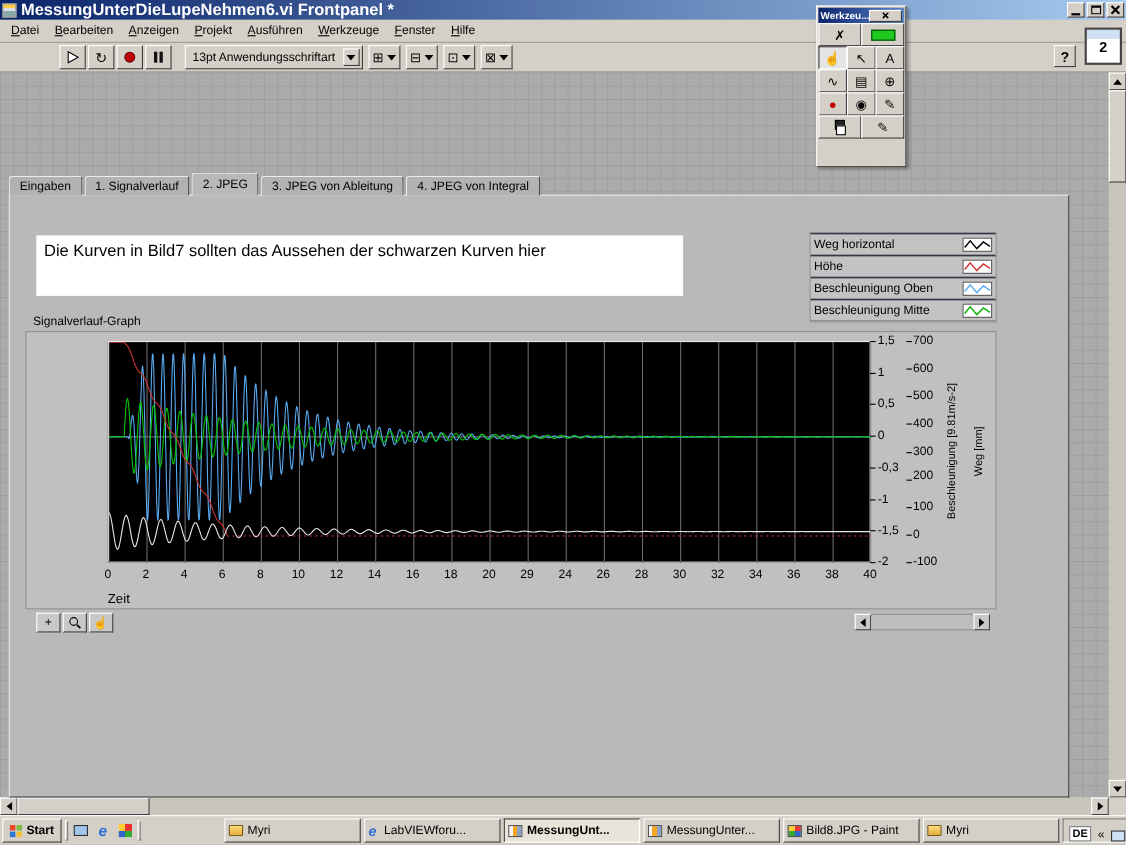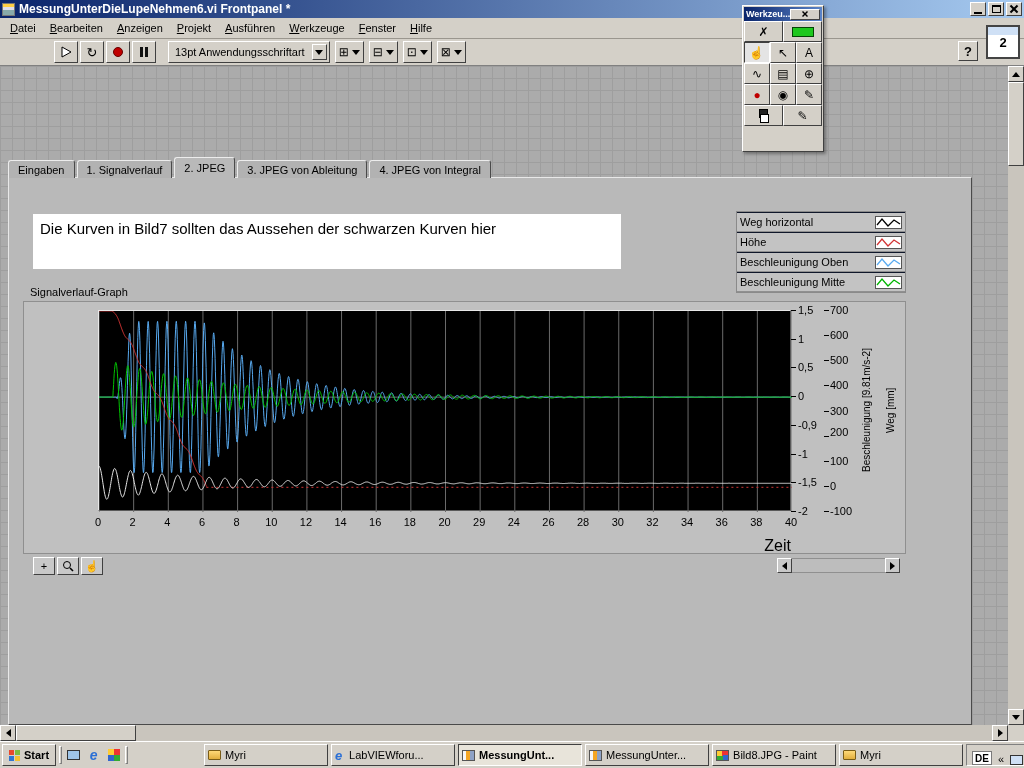--- a/index.html
+++ b/index.html
@@ -2,21 +2,21 @@
 <html><head>
 <meta charset="utf-8">
 <style>
   *{box-sizing:border-box;margin:0;padding:0}
   body{background:#555}
   #root{position:relative;width:1024px;height:768px;background:#d4d0c8;font-family:"Liberation Sans",sans-serif;overflow:hidden;color:#000}
 
   
   .titlebar{position:absolute;left:0;top:0;width:1024px;height:18px;background:linear-gradient(90deg,#0a246a,#a6caf0);display:flex;align-items:center;padding:0 2px}
   .titleicon{width:13px;height:13px;background:#fff;border:1px solid #777;background-image:linear-gradient(180deg,#ffce44 3px,#dde 3px,#dde 6px,#8aa 6px)}
-  .title-text{color:#fff;font-size:12px;font-weight:bold;margin-left:4px;flex:1;white-space:nowrap;overflow:hidden}
+  .title-text{color:#fff;font-size:15px;font-weight:bold;margin-left:4px;flex:1;white-space:nowrap;overflow:hidden}
   .winbtn{width:16px;height:14px;background:#d4d0c8;border:1px solid;border-color:#fff #404040 #404040 #fff;margin-left:2px;display:flex;align-items:center;justify-content:center;flex:none}
   .ic-min{width:8px;height:2px;background:#000;margin-top:7px}
   .ic-max{width:9px;height:8px;border:1px solid #000;border-top-width:2px}
   .ic-close{position:relative;width:8px;height:8px}
   .ic-close::before,.ic-close::after{content:"";position:absolute;left:3px;top:-1px;width:2px;height:10px;background:#000}
   .ic-close::before{transform:rotate(45deg)}.ic-close::after{transform:rotate(-45deg)}
 
   
   .menubar{position:absolute;left:0;top:18px;width:1024px;height:21px;background:#d4d0c8;border-bottom:1px solid #9a968e;display:flex;align-items:center;font-size:11px;padding-left:3px}
   .menu-item{padding:3px 7px;cursor:default}
@@ -48,21 +48,21 @@
   .legend{position:absolute;left:736px;top:211px;width:170px;z-index:2;border:1px solid #8a8a8a}
   .lgrow{height:20px;background:#c3c3c3;border-top:1px solid #0f172a;border-bottom:1px solid #909090;display:flex;align-items:center;justify-content:space-between;padding:0 3px;font-size:11px}
   .lgsample{width:27px;height:13px;background:#fff;border:1px solid #555;display:flex;align-items:center;justify-content:center}
 
   .graphlabel{position:absolute;left:30px;top:286px;font-size:11px;z-index:2}
   .grapharea{position:absolute;left:23px;top:301px;width:883px;height:253px;background:#c0c0c0;border:1px solid #8f8f8f;z-index:2}
   .plot{position:absolute;left:74px;top:8px;width:693px;height:201px;background:#000;border:1px solid;border-color:#e8e8e8 #5a5a5a #5a5a5a #e8e8e8}
   .xtick{position:absolute;font-size:11px;transform:translateX(-50%)}
   .ytick{position:absolute;font-size:11px;width:30px;white-space:nowrap}
   .ydash{position:absolute;width:5px;height:1px;background:#000}
-  .zeit{position:absolute;left:74px;top:235px;width:693px;text-align:right;font-size:16px}
+  .zeit{position:absolute;left:74px;top:235px;width:693px;text-align:left;font-size:12px}
   .rot{position:absolute;top:8px;height:201px;width:16px;display:flex;align-items:center;justify-content:center;writing-mode:vertical-rl;transform:rotate(180deg);font-size:10px;white-space:nowrap}
 
   .gtools{position:absolute;left:33px;top:557px;display:flex;gap:2px;z-index:2}
   .gtool{width:22px;height:18px;background:#c8c8c8;border:1px solid;border-color:#fff #404040 #404040 #fff;display:flex;align-items:center;justify-content:center;font-size:11px}
   .gscroll{position:absolute;left:777px;top:558px;width:123px;height:15px;display:flex;z-index:2}
   .gsbtn{width:15px;height:15px;background:#c8c8c8;border:1px solid;border-color:#fff #404040 #404040 #fff;display:flex;align-items:center;justify-content:center;flex:none}
   .gstrack{flex:1;background:#bdbdbd;border:1px solid #909090;border-right:none;border-left:none}
 
   
   .twin{position:absolute;left:742px;top:5px;width:82px;height:147px;background:#d4d0c8;border:1px solid;border-color:#fff #404040 #404040 #fff;z-index:40;box-shadow:2px 2px 3px rgba(0,0,0,.35);padding:1px}
@@ -291,21 +291,21 @@
       <div class="xtick" style="left: 767px; top: 214px;">40</div>
       <div class="ydash" style="left: 767px; top: 8px;"></div>
       <div class="ytick" style="left: 774px; top: 2px;">1,5</div>
       <div class="ydash" style="left: 767px; top: 36.7143px;"></div>
       <div class="ytick" style="left: 774px; top: 30.7143px;">1</div>
       <div class="ydash" style="left: 767px; top: 65.4286px;"></div>
       <div class="ytick" style="left: 774px; top: 59.4286px;">0,5</div>
       <div class="ydash" style="left: 767px; top: 94.1429px;"></div>
       <div class="ytick" style="left: 774px; top: 88.1429px;">0</div>
       <div class="ydash" style="left: 767px; top: 122.857px;"></div>
-      <div class="ytick" style="left: 774px; top: 116.857px;">-0,9</div>
+      <div class="ytick" style="left: 774px; top: 116.857px;">-0,3</div>
       <div class="ydash" style="left: 767px; top: 151.571px;"></div>
       <div class="ytick" style="left: 774px; top: 145.571px;">-1</div>
       <div class="ydash" style="left: 767px; top: 180.286px;"></div>
       <div class="ytick" style="left: 774px; top: 174.286px;">-1,5</div>
       <div class="ydash" style="left: 767px; top: 209px;"></div>
       <div class="ytick" style="left: 774px; top: 203px;">-2</div>
       <div class="ydash" style="left: 800px; top: 8px;"></div>
       <div class="ytick" style="left: 806px; top: 2px;">700</div>
       <div class="ydash" style="left: 800px; top: 33.125px;"></div>
       <div class="ytick" style="left: 806px; top: 27.125px;">600</div>

